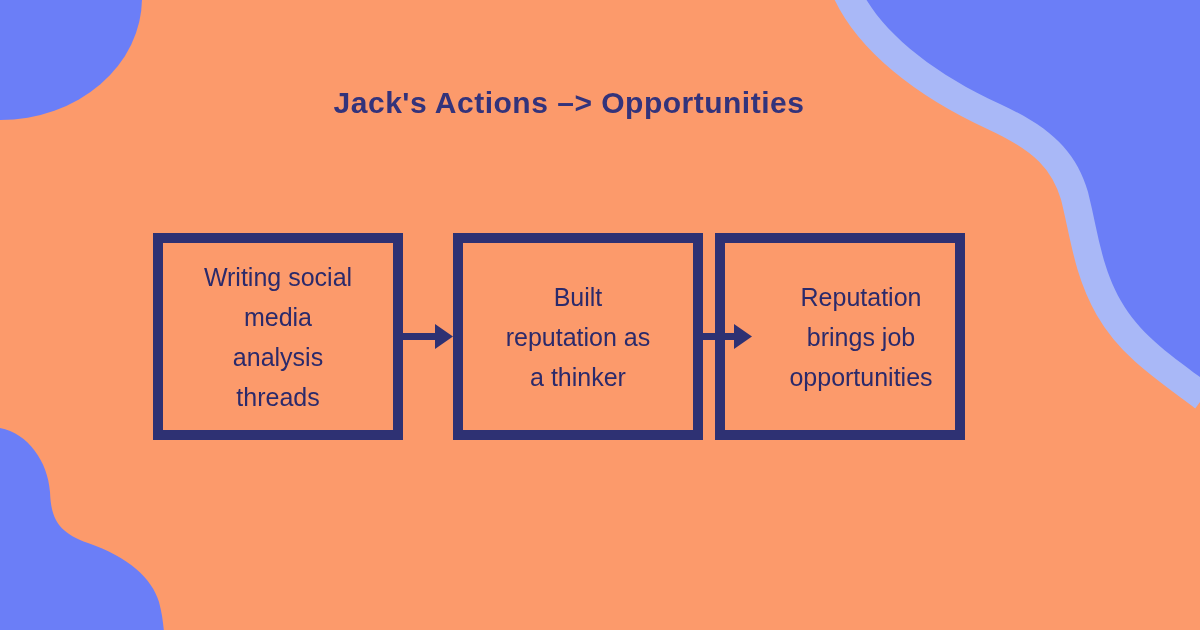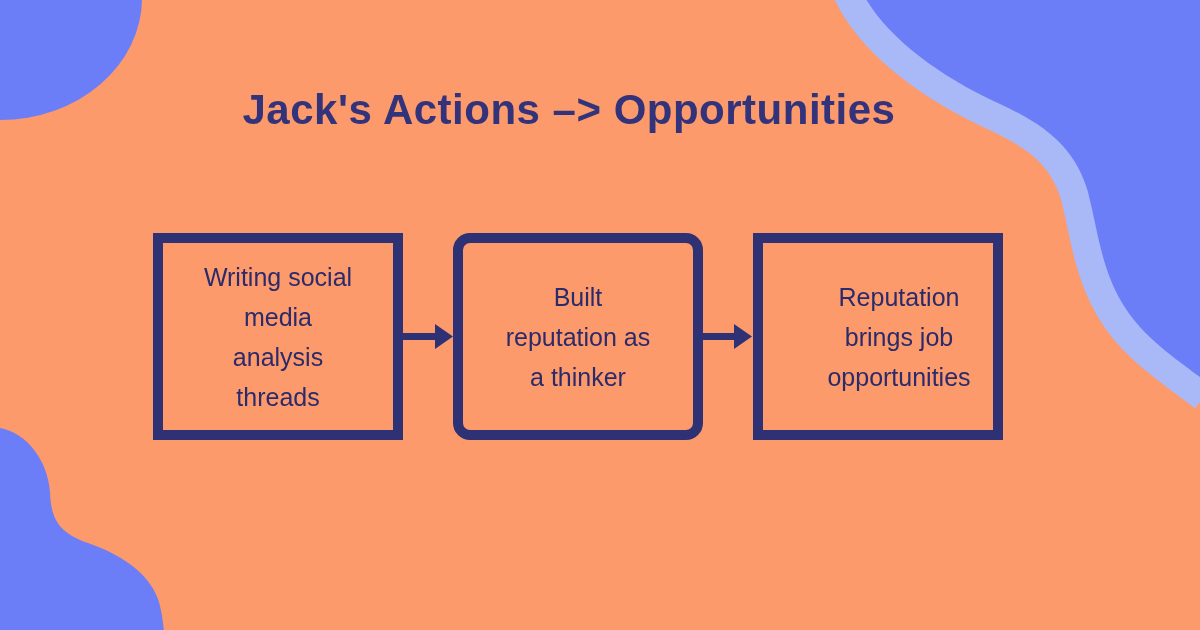--- a/index.html
+++ b/index.html
@@ -27,21 +27,21 @@
   }
   .blob { fill: var(--blob-blue); }
   .band { fill: none; stroke: var(--blob-light-blue); stroke-width: 56; }
   .title {
     position: absolute;
     top: 86px;
     left: 0;
     right: 62px;
     margin: 0;
     text-align: center;
-    font-size: 42px;
+    font-size: 30px;
     line-height: 1.15;
     font-weight: bold;
     letter-spacing: 0.5px;
     color: var(--title-navy);
   }
   .box {
     position: absolute;
     top: 233px;
     width: 250px;
     height: 207px;
@@ -52,22 +52,22 @@
     justify-content: center;
   }
   .box-label {
     white-space: pre-line;
     text-align: center;
     font-size: 25px;
     line-height: 40px;
     color: var(--text-navy);
   }
   .box1 { left: 153px; align-items: center; }
-  .box2 { left: 453px; border-radius: 17px; }
-  .box3 { left: 753px; padding-left: 42px; }
+  .box2 { left: 453px; }
+  .box3 { left: 715px; padding-left: 42px; }
   .arrow {
     position: absolute;
     top: 322px;
     width: 50px;
     height: 29px;
     display: block;
   }
   .arrow .shape { fill: var(--border-navy); }
   .arrow1 { left: 403px; }
   .arrow2 { left: 702px; }

